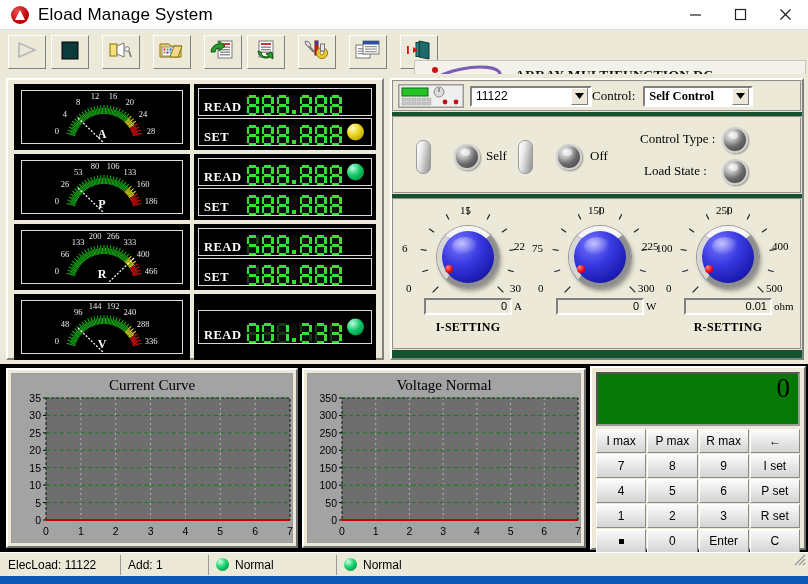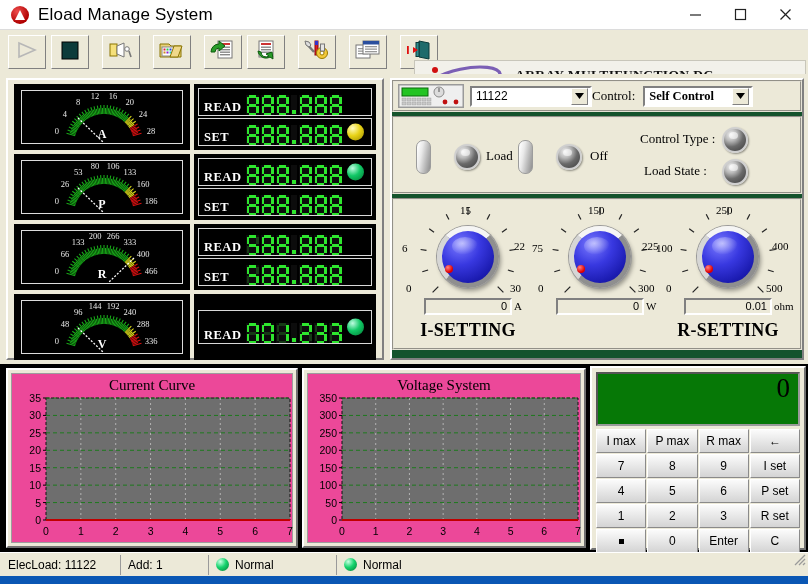--- a/index.html
+++ b/index.html
@@ -239,42 +239,42 @@
     font-family: "Liberation Sans", sans-serif; font-size: 11px;
     text-align: right; padding-right: 3px; line-height: 13px; color: #000;
   }
   .knob-unit {
     position: absolute; left: 112px; top: 96px;
     font-family: "Liberation Serif", serif; font-size: 11px; color: #000;
   }
   .knob-title {
     position: absolute; left: 0; right: 0; top: 116px; text-align: center;
     font-family: "Liberation Serif", serif; font-weight: bold;
-    font-size: 18px; color: #000; letter-spacing: .3px;
+    font-size: 12px; color: #000; letter-spacing: .3px;
   }
   .scale-num {
     position: absolute;
     font-family: "Liberation Serif", serif; font-size: 11px; color: #000;
   }
 
   
   .lower {
     position: absolute; left: 0; top: 364px; width: 808px; height: 188px;
     background: #000;
   }
   .chartframe {
     position: absolute; top: 4px; height: 180px;
     background: #ece9d8;
     border: 2px solid #ffffff;
     border-right-color: #707070; border-bottom-color: #707070;
     padding: 3px;
   }
   .chartinner {
     width: 100%; height: 100%;
-    background: #ec4899;
+    background: #a3a3a3;
     border: 1px solid #9d9d9d;
     position: relative;
   }
   .charttitle {
     position: absolute; left: 0; right: 0; top: 3px; text-align: center;
     font-family: "Liberation Serif", serif; font-size: 15px; color: #000;
   }
   .keypadzone {
     position: absolute; left: 590px; top: 2px; width: 216px; height: 184px;
     background: #ece9d8;
@@ -1325,21 +1325,21 @@
           </span>
         </div>
       </div>
 
       <div class="grp grp2">
         <div class="toggle" style="left:22px; top:22px;">
           <span class="shadow"></span>
             <span class="body"></span>
         </div>
         <div class="ledbig" style="left:60px; top:26px;"></div>
-        <span class="lbl-serif" style="position:absolute; left:92px; top:30px;">Load</span>
+        <span class="lbl-serif" style="position:absolute; left:92px; top:30px;">Self</span>
 
         <div class="toggle" style="left:124px; top:22px;">
           <span class="shadow"></span>
             <span class="body"></span>
         </div>
         <div class="ledbig" style="left:162px; top:26px;"></div>
         <span class="lbl-serif" style="position:absolute; left:196px; top:30px;">Off</span>
 
         <span class="lbl-serif" style="position:absolute; left:246px; top:13px;">Control Type :</span>
         <div class="ledbig" style="left:328px; top:9px;"></div>
@@ -1487,21 +1487,21 @@
             <text x="208.28571428571428" y="141" fill="#000" font-family="Liberation Sans, sans-serif" font-size="10.5" text-anchor="middle">5</text>
             <text x="243.14285714285714" y="141" fill="#000" font-family="Liberation Sans, sans-serif" font-size="10.5" text-anchor="middle">6</text>
             <text x="278" y="141" fill="#000" font-family="Liberation Sans, sans-serif" font-size="10.5" text-anchor="middle">7</text>
             <polyline points="34,126 68.85714285714286,126 103.71428571428571,126 138.57142857142856,126 173.42857142857142,126 208.28571428571428,126 243.14285714285714,126 278,126" fill="none" stroke="#c00000" stroke-width="2"></polyline>
           </svg>
       </div>
     </div>
 
     <div class="chartframe" style="left:302px; width:284px;">
       <div class="chartinner">
-        <div class="charttitle">Voltage System</div>
+        <div class="charttitle">Voltage Normal</div>
         <svg id="chart1" width="276" height="150" viewBox="0 0 276 150" style="position:absolute;left:0;top:20px;">
             <rect x="34" y="4" width="236" height="122" fill="#6e6e6e" stroke="#111" stroke-width="1" stroke-dasharray="3,2"></rect>
             <line x1="67.71428571428572" y1="4" x2="67.71428571428572" y2="126" stroke="#cfcfcf" stroke-width="1" stroke-dasharray="2,3" opacity=".7"></line>
             <line x1="101.42857142857143" y1="4" x2="101.42857142857143" y2="126" stroke="#cfcfcf" stroke-width="1" stroke-dasharray="2,3" opacity=".7"></line>
             <line x1="135.14285714285714" y1="4" x2="135.14285714285714" y2="126" stroke="#cfcfcf" stroke-width="1" stroke-dasharray="2,3" opacity=".7"></line>
             <line x1="168.85714285714286" y1="4" x2="168.85714285714286" y2="126" stroke="#cfcfcf" stroke-width="1" stroke-dasharray="2,3" opacity=".7"></line>
             <line x1="202.57142857142858" y1="4" x2="202.57142857142858" y2="126" stroke="#cfcfcf" stroke-width="1" stroke-dasharray="2,3" opacity=".7"></line>
             <line x1="236.28571428571428" y1="4" x2="236.28571428571428" y2="126" stroke="#cfcfcf" stroke-width="1" stroke-dasharray="2,3" opacity=".7"></line>
             <line x1="34" y1="108.57142857142857" x2="270" y2="108.57142857142857" stroke="#1d7a1d" stroke-width="1" stroke-dasharray="4,3"></line>
             <line x1="34" y1="91.14285714285714" x2="270" y2="91.14285714285714" stroke="#1d7a1d" stroke-width="1" stroke-dasharray="4,3"></line>

